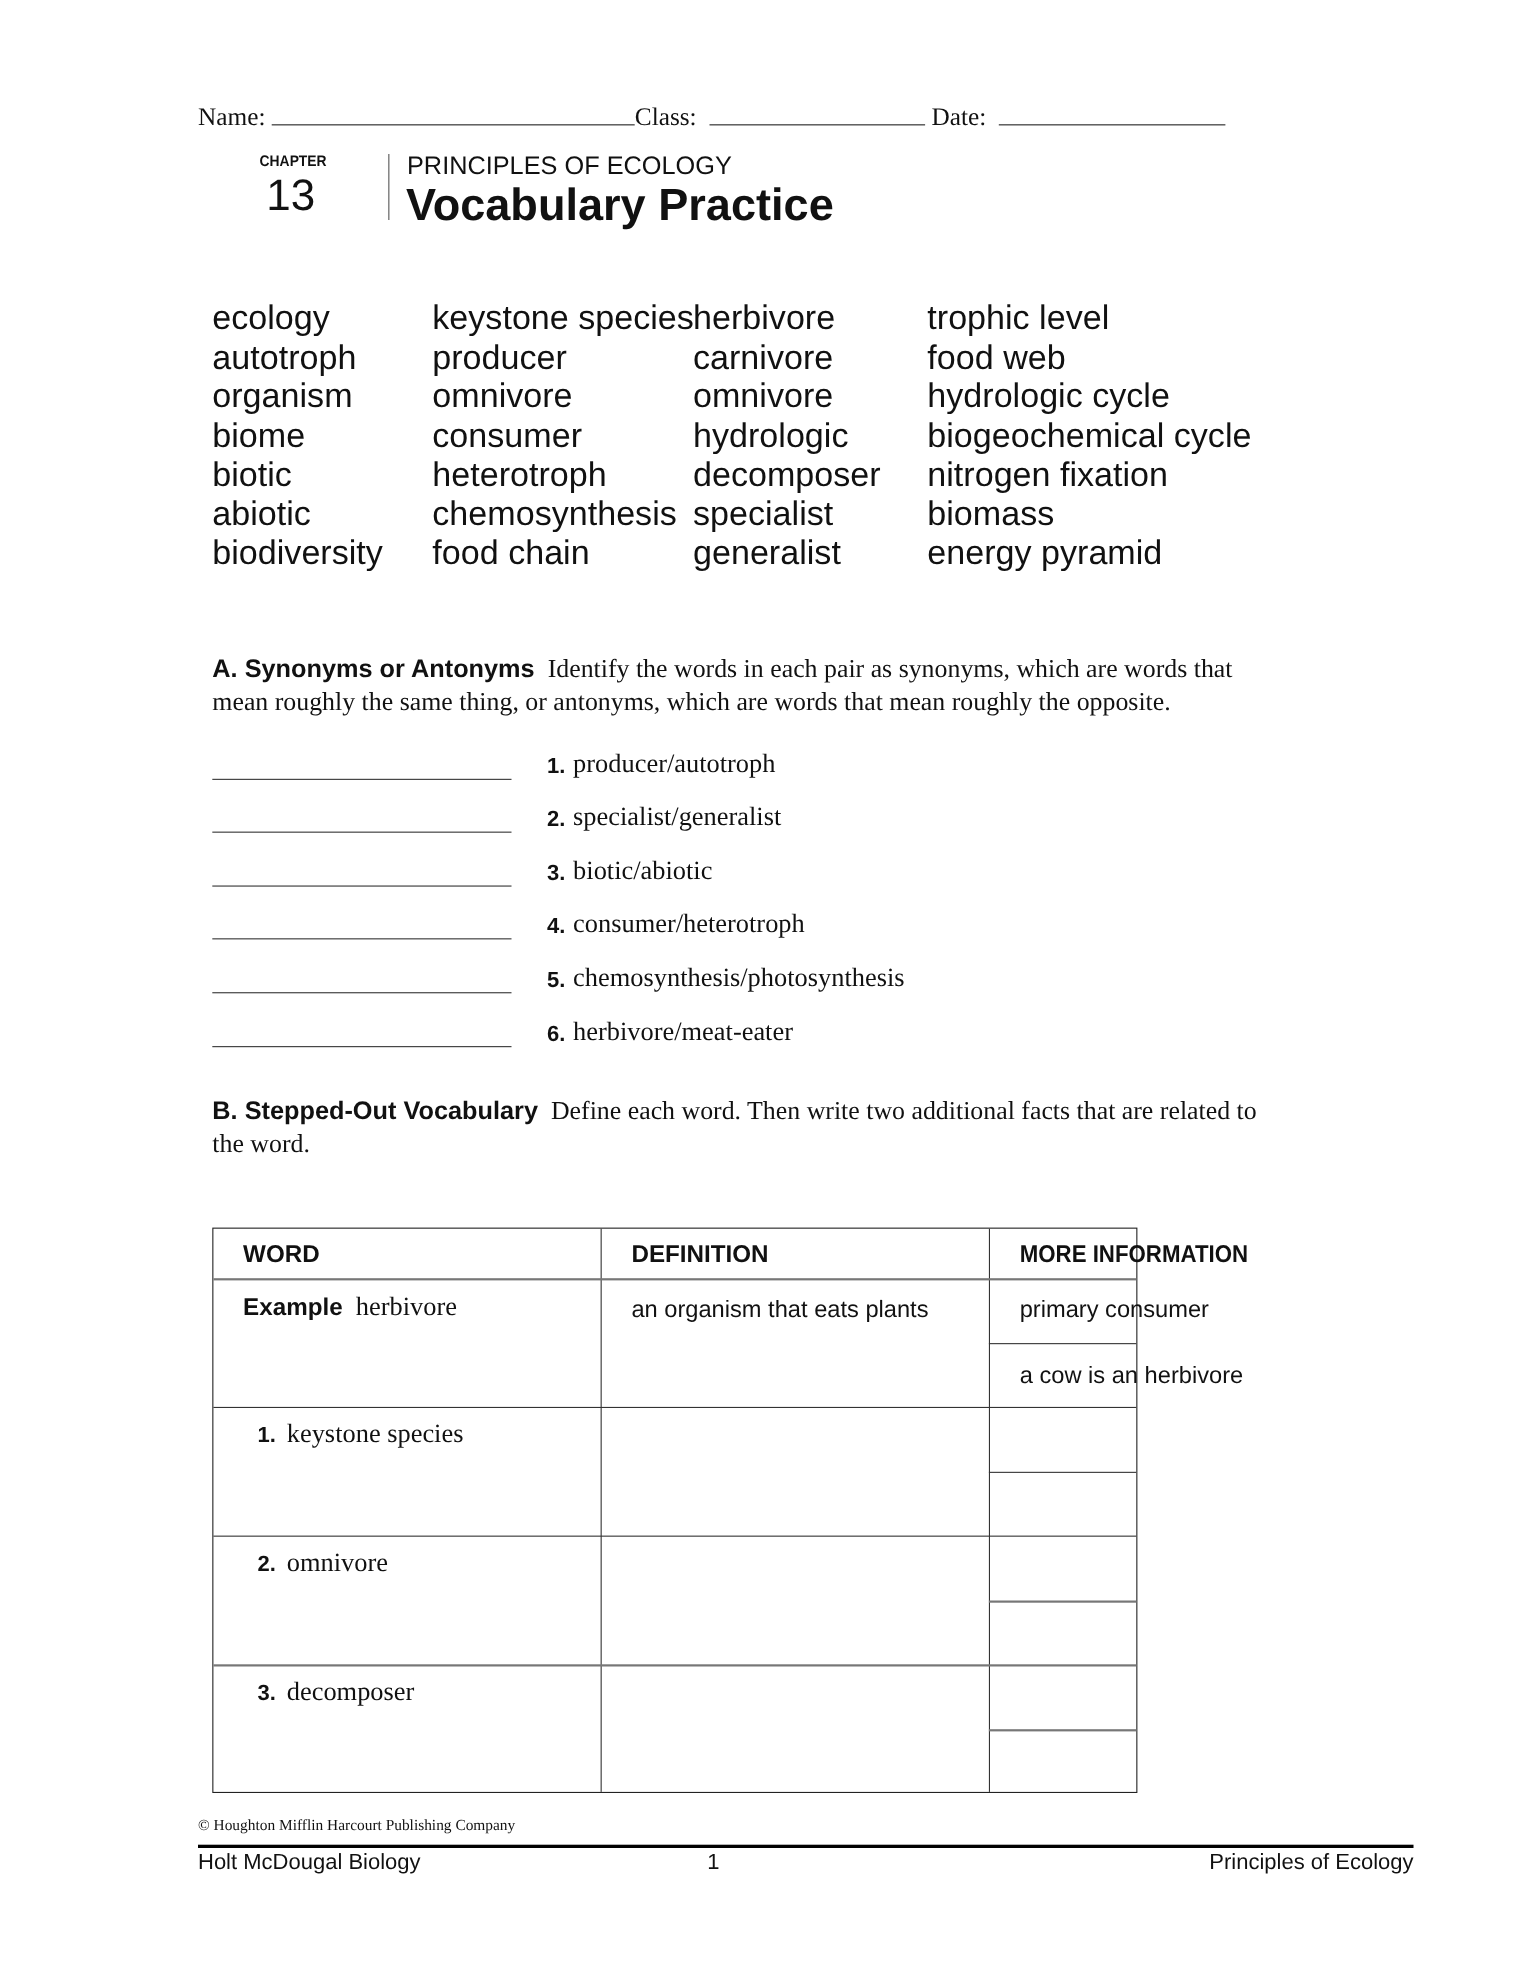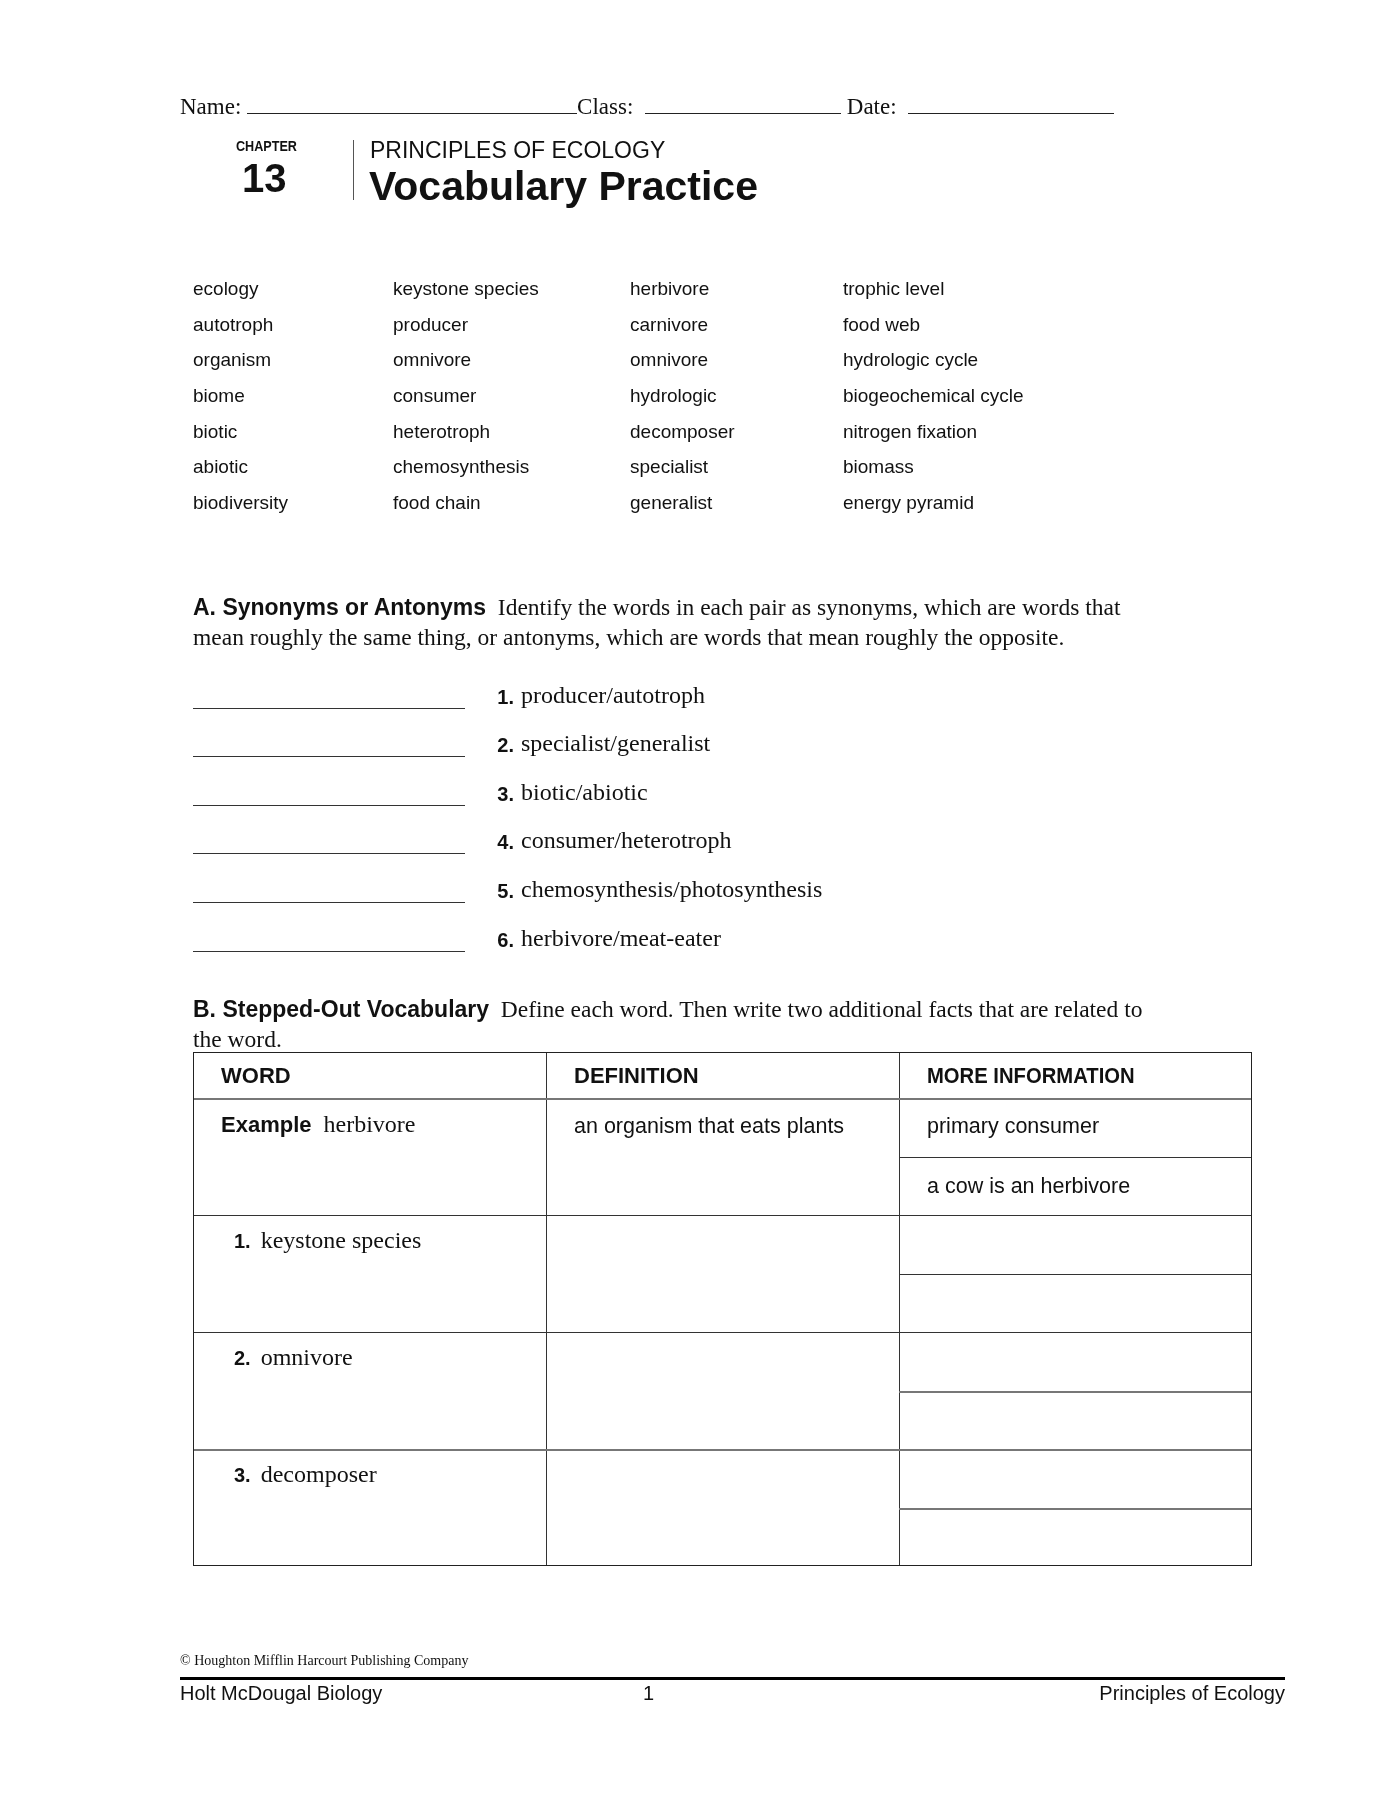--- a/index.html
+++ b/index.html
@@ -7,42 +7,42 @@
   .serif { font-family: "Liberation Serif", "DejaVu Serif", serif; }
   .sans { font-family: "Liberation Sans", "DejaVu Sans", sans-serif; }
   .abs { position: absolute; }
 
   
   #header-line { left: 180px; top: 93px; font-size: 23px; white-space: nowrap; }
   #header-line .blank { display: inline-block; border-bottom: 1.5px solid #222; height: 20px; vertical-align: baseline; }
 
   
   #chapter-label { left: 236px; top: 138px; font-size: 14px; font-weight: bold; letter-spacing: 0; transform: scaleX(0.9); transform-origin: left; }
-  #chapter-num { left: 242px; top: 156px; font-size: 40px; font-weight: bold; }
+  #chapter-num { left: 242px; top: 156px; font-size: 40px; font-weight: normal; }
   #chapter-divider { left: 353px; top: 140px; width: 1px; height: 60px; background: #555; }
   #chapter-kicker { left: 370px; top: 137px; font-size: 23px; }
   #page-title { left: 369px; top: 163px; font-size: 41px; font-weight: bold; }
 
   
   .vocab-col { position: absolute; top: 274px; }
-  .vocab-word { height: 35.7px; font-size: 19px; line-height: 30px; white-space: nowrap; }
+  .vocab-word { height: 35.7px; font-size: 31px; line-height: 30px; white-space: nowrap; }
 
   
   #section-a { left: 193px; top: 592px; width: 950px; font-size: 23.5px; line-height: 30px; }
   .sec-head { font-family: "Liberation Sans", "DejaVu Sans", sans-serif; font-weight: bold; font-size: 23px; }
   .item-row { position: absolute; left: 193px; height: 40px; }
   .item-blank { position: absolute; left: 0; top: 28px; width: 272px; height: 0; border-bottom: 1.5px solid #333; }
   .item-num { position: absolute; left: 295px; top: 6px; font-size: 20px; font-weight: bold; width: 26px; text-align: right; }
   .item-text { position: absolute; left: 328px; top: 2px; font-size: 24px; white-space: nowrap; }
 
   
   #section-b { left: 193px; top: 994px; width: 950px; font-size: 23.5px; line-height: 30px; }
 
   
-  #vocab-table { position: absolute; left: 193px; top: 1052px; width: 1059px; height: 514px; border: 1.5px solid #222; box-sizing: border-box; }
+  #vocab-table { position: absolute; left: 193px; top: 1116px; width: 841px; height: 514px; border: 1.5px solid #222; box-sizing: border-box; }
   .vline { position: absolute; top: 0; bottom: 0; width: 0; border-left: 1.5px solid #333; }
   .hline { position: absolute; height: 0; border-top: 1.5px solid #333; }
   .hline.gray { border-top: 2.5px solid #777; }
   .cell-text { position: absolute; white-space: nowrap; }
   .th { font-family: "Liberation Sans", "DejaVu Sans", sans-serif; font-weight: bold; font-size: 22px; }
   .td-sans { font-family: "Liberation Sans", "DejaVu Sans", sans-serif; font-size: 21.5px; }
   .row-num { font-family: "Liberation Sans", "DejaVu Sans", sans-serif; font-weight: bold; font-size: 20px; }
   .row-word { font-family: "Liberation Serif", "DejaVu Serif", serif; font-size: 24px; }
 
   

